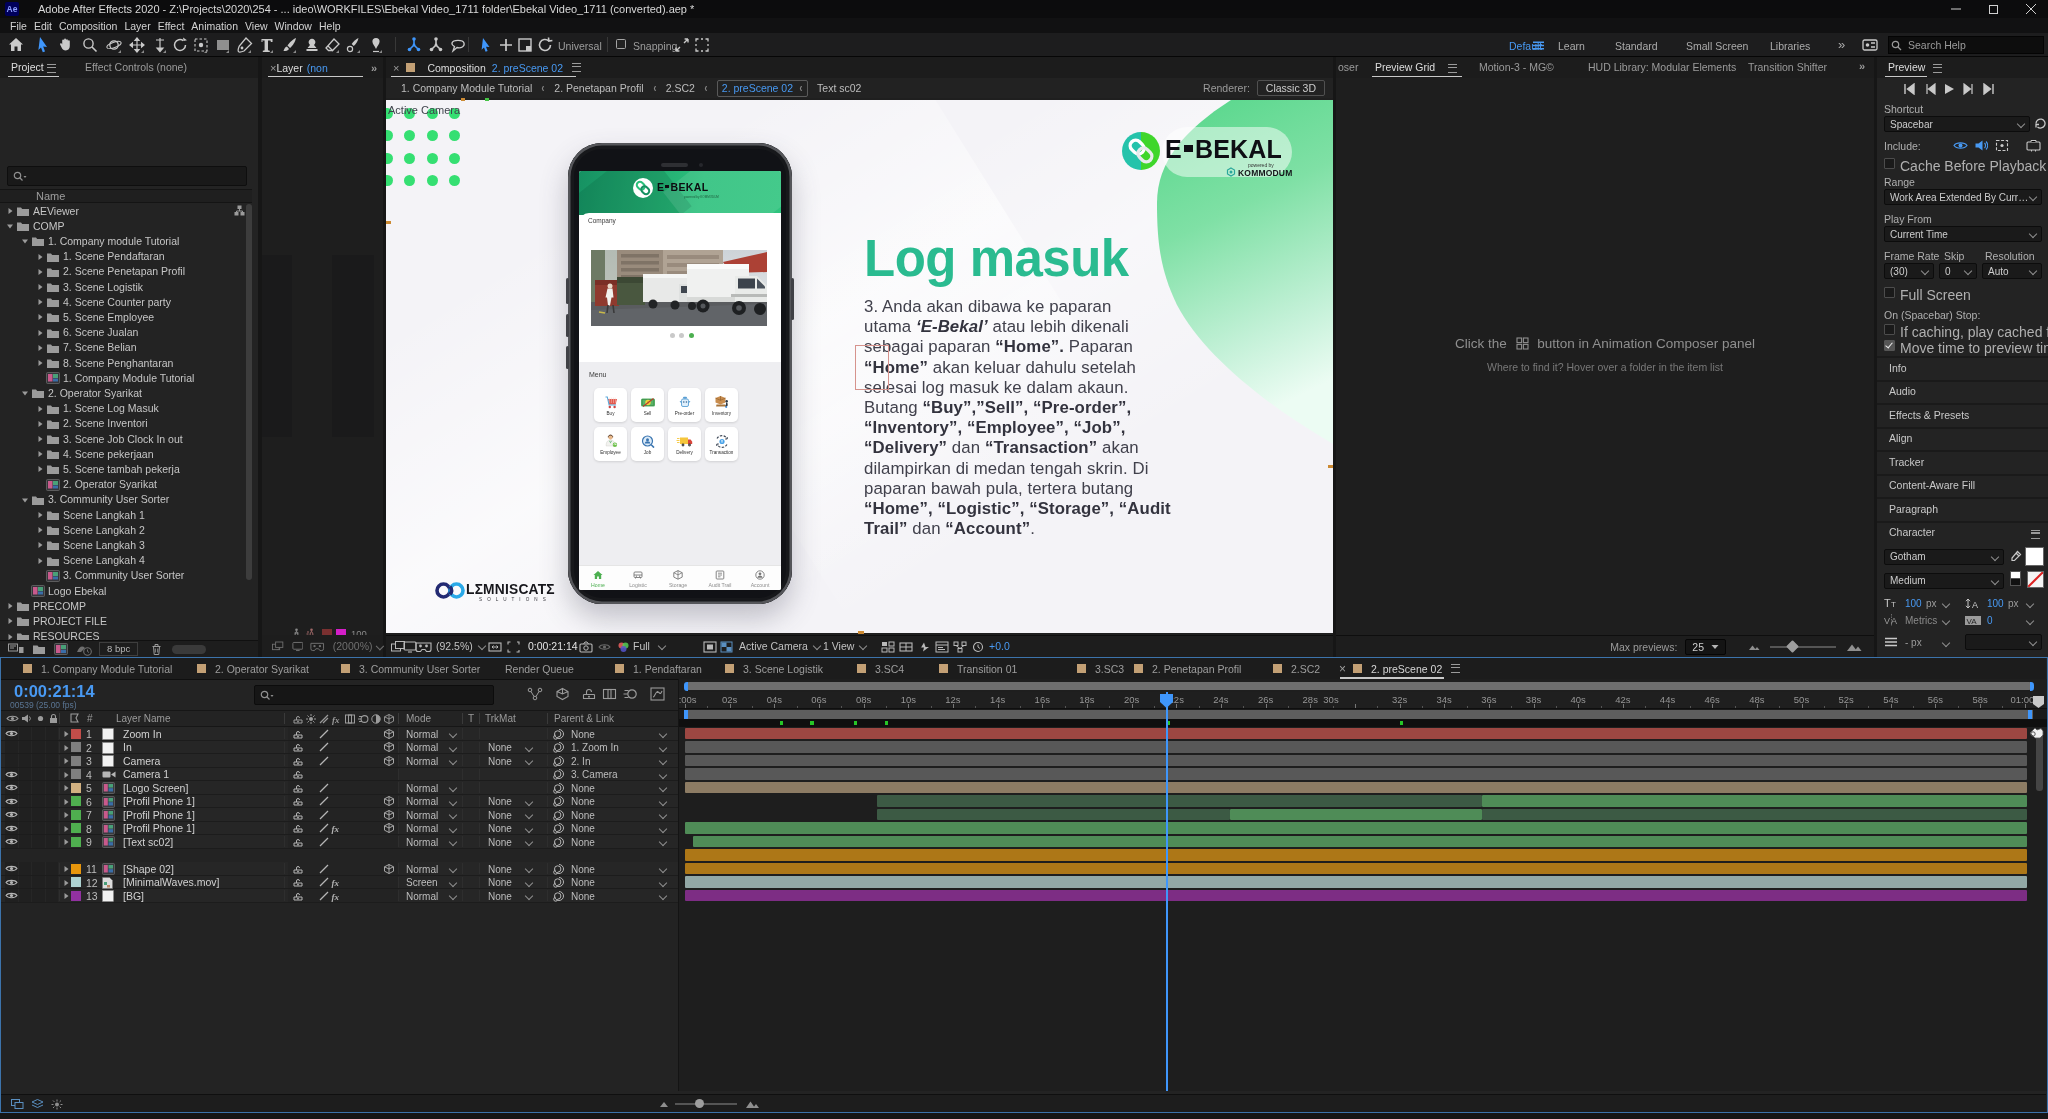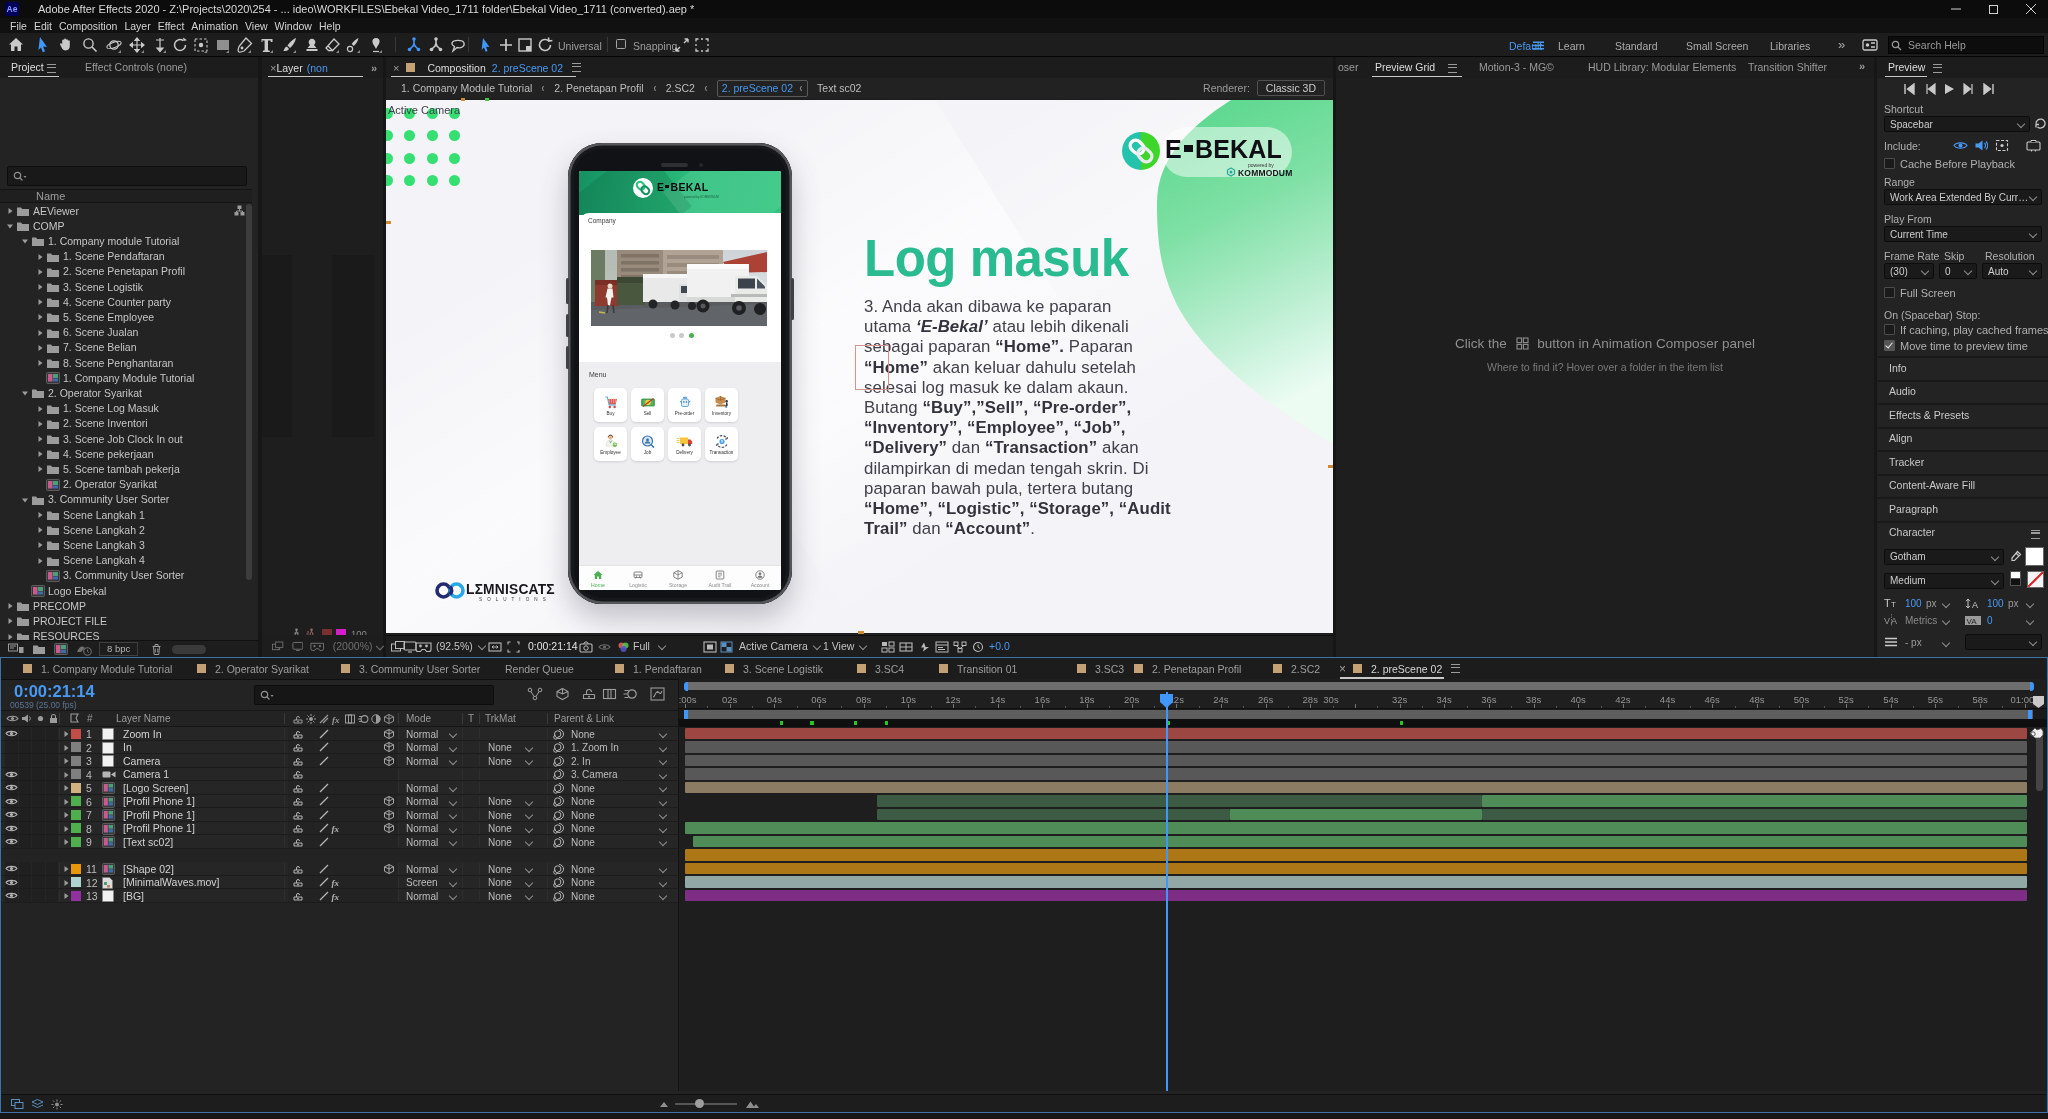--- a/index.html
+++ b/index.html
@@ -105,21 +105,21 @@
   #composer-msg{position:absolute;left:0;top:279px;width:538px;text-align:center;color:#8f8f8f;font-size:13.5px;}
   #composer-hint{position:absolute;left:0;top:304px;width:538px;text-align:center;color:#787878;font-size:10.5px;}
   #composer-bottom{position:absolute;left:0;top:578px;width:538px;height:22px;background:#1d1d1d;border-top:1px solid #0e0e0e;display:flex;align-items:center;justify-content:flex-end;color:#9b9b9b;font-size:10.5px;box-sizing:border-box;}
   .dd-box{background:#141414;border:1px solid #060606;border-radius:2px;color:#cfcfcf;display:inline-flex;align-items:center;padding:1px 6px;}
 
   
   #right-col{left:1877px;top:57px;width:171px;height:600px;background:#232323;}
   .rc-label{position:absolute;color:#b0b0b0;font-size:10.5px;white-space:nowrap;}
   .rc-dd{position:absolute;height:16px;background:#1a1a1a;border:1px solid #0c0c0c;border-radius:2px;color:#cdcdcd;display:flex;align-items:center;padding:0 5px;font-size:10px;box-sizing:border-box;white-space:nowrap;overflow:hidden;}
   .rc-dd .dd-arr{margin-left:auto;flex:none;}
-  .rc-check{position:absolute;display:flex;align-items:flex-start;color:#b0b0b0;font-size:11px;white-space:nowrap;}
+  .rc-check{position:absolute;display:flex;align-items:flex-start;color:#b0b0b0;font-size:14px;white-space:nowrap;}
   .cbox{width:9px;height:9px;background:#1a1a1a;border:1px solid #4c4c4c;border-radius:1px;margin-right:5px;position:relative;flex:none;}
   .cbox.checked{background:#555;border-color:#555;}
   .cbox.checked:after{content:"";position:absolute;left:2.4px;top:0.2px;width:3px;height:6px;border-right:1.5px solid #ededed;border-bottom:1.5px solid #ededed;transform:rotate(40deg);}
   .side-hdr{position:absolute;left:0;width:171px;height:21.5px;background:#232323;border-top:2.5px solid #1a1a1a;display:flex;align-items:center;padding-left:12px;box-sizing:border-box;color:#c9c9c9;font-size:10.5px;}
 
   
   #timeline{left:0;top:657px;width:2048px;height:456px;background:#232323;box-sizing:border-box;border:1.5px solid #3c73ab;overflow:hidden;}
   #tl-tabs{position:absolute;left:0;top:0;width:2045px;height:21px;background:#1c1c1c;border-bottom:1px solid #0f0f0f;}
   .tl-tab{position:absolute;top:0;height:21px;display:flex;align-items:center;color:#9e9e9e;font-size:10.5px;white-space:nowrap;}
   .tansq{width:9px;height:9px;background:#c3a075;display:inline-block;margin-right:9px;flex:none;}
@@ -1182,20 +1182,40 @@
       <span>Click the</span>
       <svg width="13" height="13" viewBox="0 0 13 13" style="display:inline-block;vertical-align:-2px;margin:0 5px;">
           <rect x="1" y="1" width="4.6" height="4.6" fill="none" stroke="#8f8f8f" stroke-width="1.1"></rect>
           <rect x="7.4" y="1" width="4.6" height="4.6" fill="none" stroke="#8f8f8f" stroke-width="1.1"></rect>
           <rect x="1" y="7.4" width="4.6" height="4.6" fill="none" stroke="#8f8f8f" stroke-width="1.1"></rect>
           <rect x="7.4" y="7.4" width="4.6" height="4.6" fill="none" stroke="#8f8f8f" stroke-width="1.1"></rect>
         </svg>
       <span>button in Animation Composer panel</span>
     </div>
     <div id="composer-hint">Where to find it? Hover over a folder in the item list</div>
+    <div id="composer-bottom">
+      <span>Max previews:</span>
+      <span class="dd-box" style="margin-left:8px;">
+        <span>25</span>
+        <svg width="8" height="6" viewBox="0 0 8 6" style="margin-left:7px;">
+            <path d="M0.5 1 L4 5 L7.5 1Z" fill="#b5b5b5"></path>
+          </svg>
+      </span>
+      <svg width="12" height="9" viewBox="0 0 12 9" style="margin-left:22px;">
+          <path d="M1 8 L4.5 3.5 L8 8Z" fill="#8f8f8f"></path>
+          <path d="M6.5 8 L9 5 L11.5 8Z" fill="#8f8f8f"></path>
+        </svg>
+      <div style="width:66px;height:2px;background:#555;margin-left:10px;position:relative;">
+        <div style="position:absolute;left:18px;top:-4px;width:9px;height:9px;background:#9e9e9e;transform:rotate(45deg);border-radius:1px;"></div>
+      </div>
+      <svg width="16" height="11" viewBox="0 0 16 11" style="margin-left:10px;margin-right:12px;">
+          <path d="M1 10 L6 3.5 L11 10Z" fill="#8f8f8f"></path>
+          <path d="M8.5 10 L12 5.5 L15.5 10Z" fill="#8f8f8f"></path>
+        </svg>
+    </div>
   </div>
 
   <div id="right-col" class="panel">
     <div style="position:absolute;left:0;top:0;width:171px;height:21px;background:#1c1c1c;">
       <span class="tab-label on" style="position:absolute;left:11px;top:4px;">Preview</span>
       <span class="hamb" style="position:absolute;left:56px;top:7px;"></span>
       <div class="tab-underline" style="left:8px;top:19px;width:42px;"></div>
     </div>
     <div id="transport" style="position: absolute; left: 0px; top: 25px; width: 171px; height: 16px;">
         <div style="position: absolute; left: 26px; top: 1px; width: 15px; height: 13px;">

